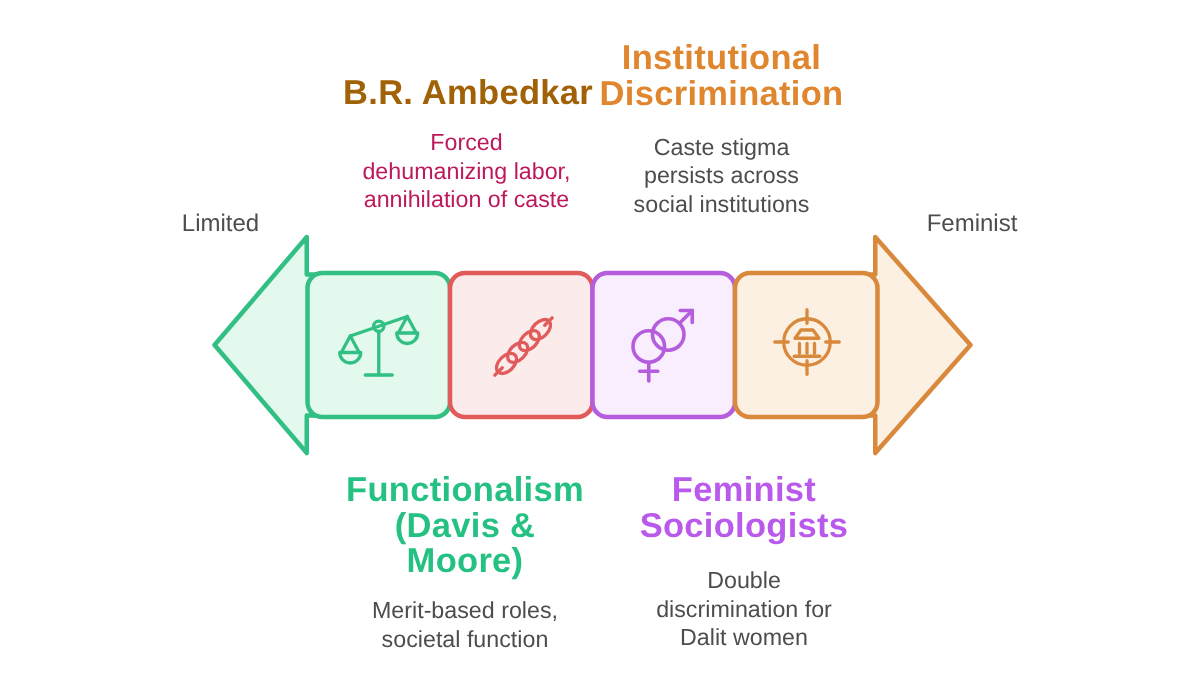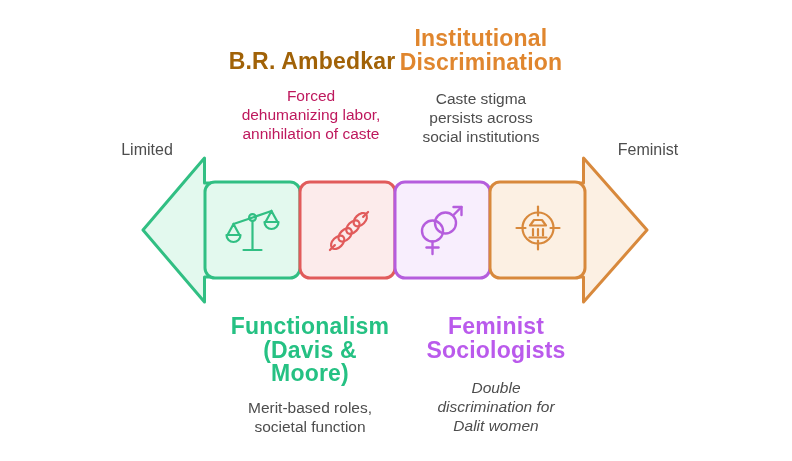--- a/index.html
+++ b/index.html
@@ -92,17 +92,17 @@
 social institutions</div>
 
   <div class="label title" style="left: 310px; top: 315px; color: rgb(37, 193, 131);">Functionalism
 (Davis &amp;
 Moore)</div>
   <div class="label desc" style="left: 310px; top: 398px; color: rgb(77, 77, 77);">Merit-based roles,
 societal function</div>
 
   <div class="label title" style="left: 496px; top: 315px; color: rgb(186, 90, 236);">Feminist
 Sociologists</div>
-  <div class="label desc" style="left: 496px; top: 378px; color: rgb(77, 77, 77); font-style: italic;">Double
+  <div class="label desc" style="left: 496px; top: 378px; color: rgb(77, 77, 77);">Double
 discrimination for
 Dalit women</div>
 
 </div>
 
 </body></html>

